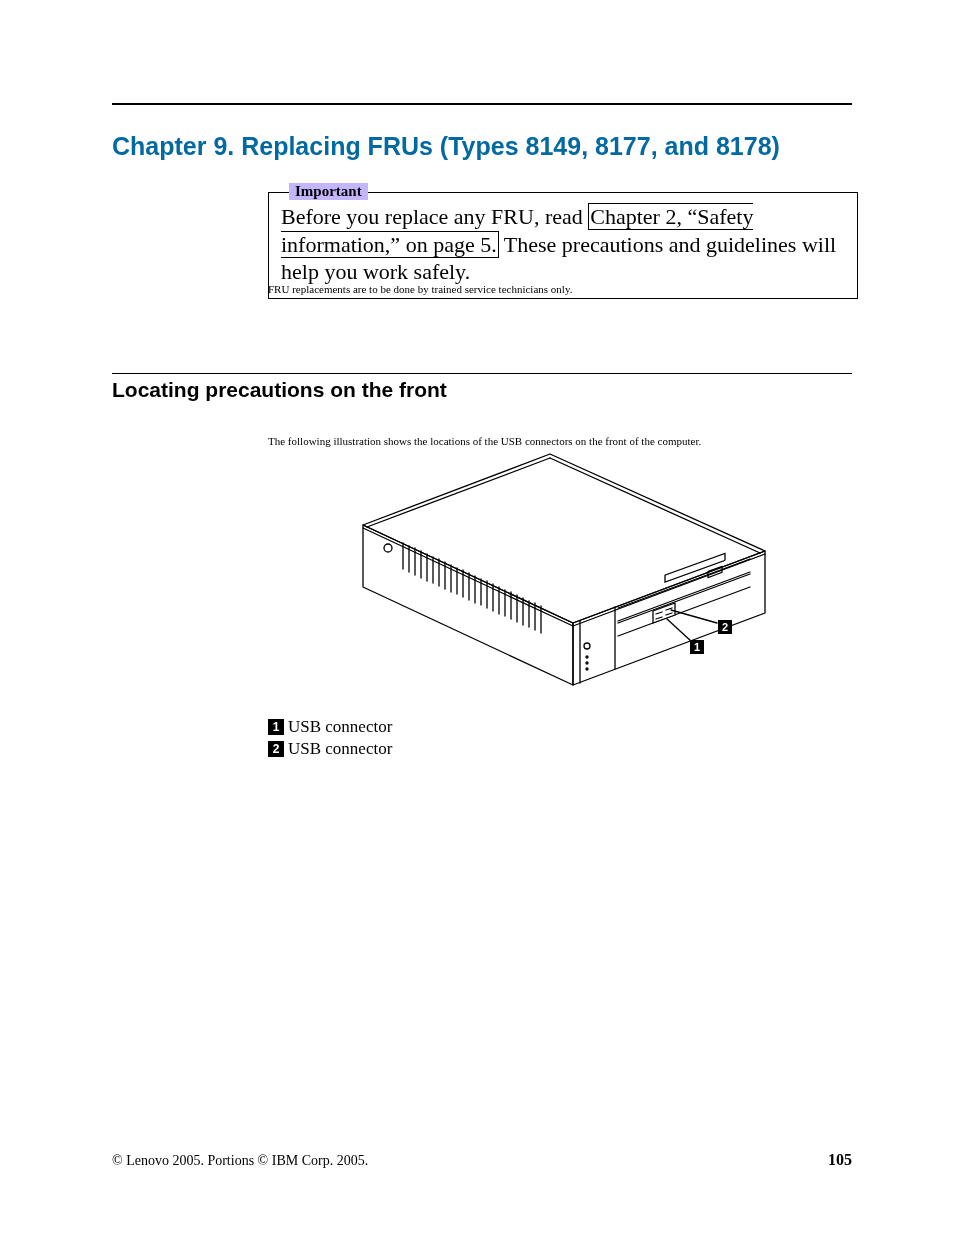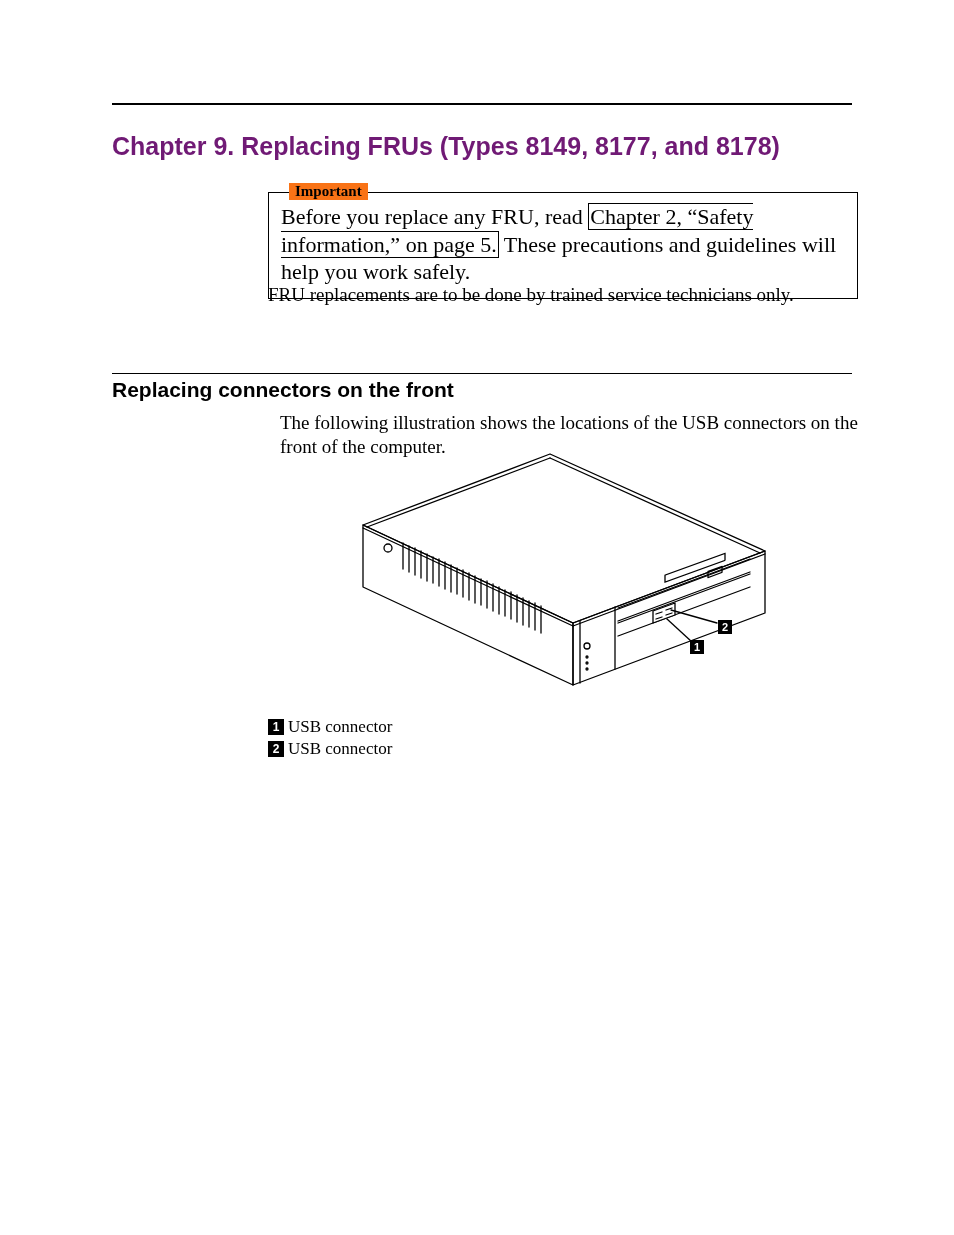--- a/index.html
+++ b/index.html
@@ -25,74 +25,74 @@
     width: 740px;
     border-top: 2.5px solid #000;
   }
   .chapter-title {
     position: absolute;
     top: 132px;
     left: 112px;
     font-family: Arial, Helvetica, sans-serif;
     font-weight: bold;
     font-size: 25px;
-    color: #701a75;
+    color: #0369a1;
   }
   .important-box {
     position: absolute;
     top: 192px;
     left: 268px;
     width: 590px;
     border: 1.5px solid #000;
     padding: 10px 12px 12px 12px;
     box-sizing: border-box;
   }
   .important-legend {
     position: absolute;
     top: -10px;
     left: 20px;
-    background: #f97316;
+    background: #c4b5fd;
     padding: 0 6px;
     font-family: Georgia, 'Times New Roman', serif;
     font-weight: bold;
     font-size: 15px;
   }
   .important-text {
     font-size: 22px;
     line-height: 1.25;
   }
   .link-box {
     border: 1.2px solid #000;
     padding: 0 1px;
   }
   .body-para {
     position: absolute;
     left: 268px;
     width: 590px;
-    font-size: 19px;
+    font-size: 11px;
     line-height: 1.25;
   }
   .para1 { top: 283px; }
   .para2 { top: 320px; }
   .section-rule {
     position: absolute;
     top: 373px;
     left: 112px;
     width: 740px;
     border-top: 1.5px solid #000;
   }
   .section-title {
     position: absolute;
     top: 378px;
     left: 112px;
     font-family: Arial, Helvetica, sans-serif;
     font-weight: bold;
     font-size: 21px;
   }
-  .para3 { top: 411px; margin-left: 12px; }
+  .para3 { top: 435px; }
   .figure-area {
     position: absolute;
     top: 453px;
     left: 355px;
     width: 430px;
     height: 250px;
   }
   .callout-box {
     display: inline-block;
     background: #000;
@@ -166,21 +166,21 @@
   <div class="important-box">
     <div class="important-legend">Important</div>
     <div class="important-text">
       <span>Before you replace any FRU, read </span><span class="link-box">Chapter 2, “Safety information,” on page 5.</span><span> These precautions and guidelines will help you work safely.</span>
     </div>
   </div>
 
   <div class="body-para para1">FRU replacements are to be done by trained service technicians only.</div>
 
   <div class="section-rule"></div>
-  <div class="section-title">Replacing connectors on the front</div>
+  <div class="section-title">Locating precautions on the front</div>
 
   <div class="body-para para3">The following illustration shows the locations of the USB connectors on the front of the computer.</div>
 
   <div class="figure-area">
     <svg width="430" height="250" viewBox="0 0 430 250">
       <g stroke="#000" stroke-width="1.3" fill="none" stroke-linejoin="round" stroke-linecap="round">
 
         <polygon points="195,1 410,98 218,170 8,72"></polygon>
 
         <polygon points="8,72 218,170 218,232 8,134"></polygon>
@@ -263,14 +263,18 @@
     <div class="legend-row">
       <span class="legend-marker">1</span>
       <span>USB connector</span>
     </div>
     <div class="legend-row">
       <span class="legend-marker">2</span>
       <span>USB connector</span>
     </div>
   </div>
 
+  <div class="footer">
+    <span class="copyright">© Lenovo 2005. Portions © IBM Corp. 2005.</span>
+    <span class="pagenum">105</span>
+  </div>
 
 </div>
 
 </body></html>

